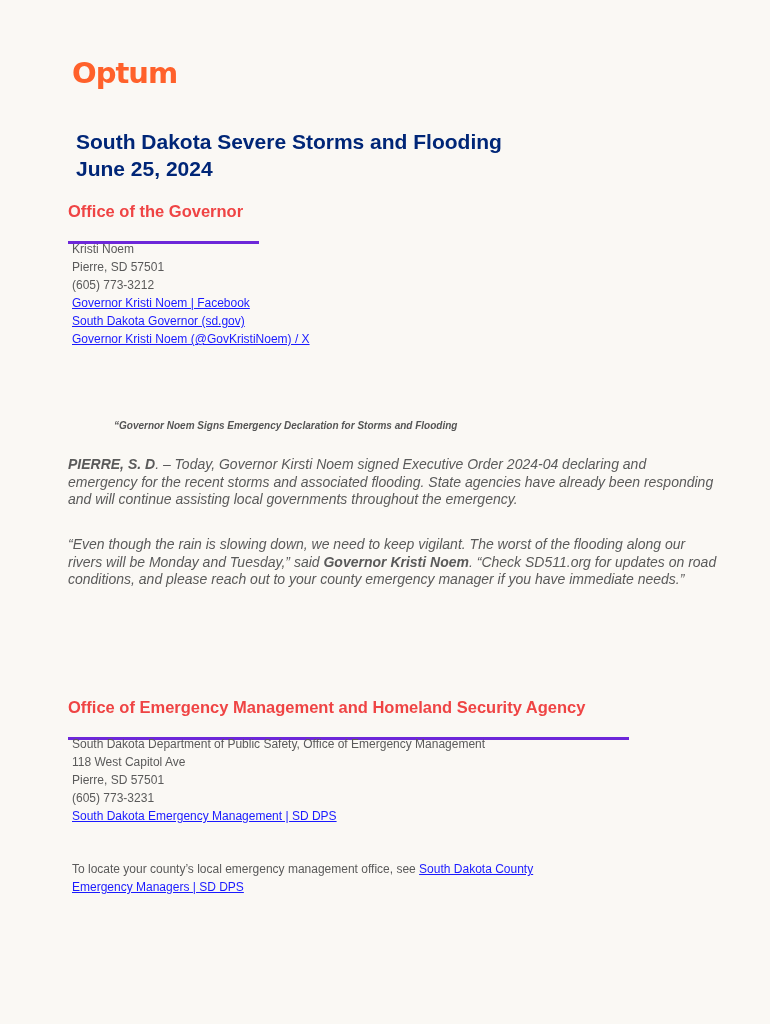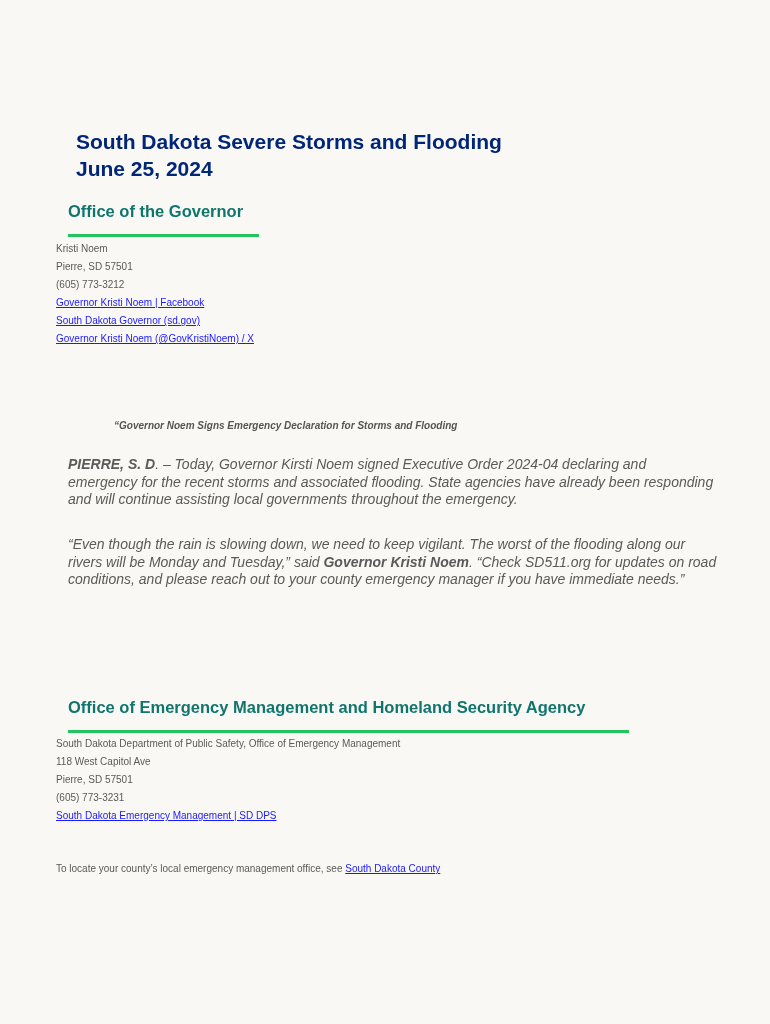--- a/index.html
+++ b/index.html
@@ -16,39 +16,40 @@
     font-weight: bold; font-size: 29px; color: #ff612b;
     letter-spacing: -1px;
   }
   .title {
     position: absolute; left: 68px; top: 120px;
     color: #002677; font-weight: bold; font-size: 21px; line-height: 27px;
     margin: 8px;
   }
   .section-head {
     position: absolute; left: 68px;
-    color: #0f766e; font-weight: bold; font-size: 16.5px; line-height: 20px;
-    padding-bottom: 13px;
-    border-bottom: 3px solid #22c55e;
+    color: #ef4444; font-weight: bold; font-size: 16.5px; line-height: 20px;
+    padding-bottom: 20px;
+    border-bottom: 3px solid #6d28d9;
     margin: 0;
   }
-  .block { position: absolute; left: 56px; font-size: 10px; line-height: 18px; color: #5a5a5a; }
+  .block { position: absolute; left: 72px; font-size: 12px; line-height: 18px; color: #5a5a5a; }
   .block div { white-space: nowrap; }
   a.link { color: #1a1aff; text-decoration: underline; }
   .quote-head {
     position: absolute; left: 114px; top: 420px;
     font-style: italic; font-weight: bold; font-size: 10px; color: #555;
   }
   .para { position: absolute; left: 68px; width: 650px; font-size: 14px; line-height: 17.7px; font-style: italic; color: #5a5a5a; }
   .para b { font-weight: bold; }
 </style>
 </head>
 <body>
 
 <div class="page">
+  <div class="logo">Optum</div>
 
   <h1 class="title">
     <span>South Dakota Severe Storms and Flooding</span><br>
     <span>June 25, 2024</span>
   </h1>
 
   <h2 class="section-head" style="top:201px; width:191px;">Office of the Governor</h2>
 
   <div class="block" style="top:240px;">
     <div>Kristi Noem</div>
@@ -76,14 +77,15 @@
   <div class="block" style="top:735px;">
     <div>South Dakota Department of Public Safety, Office of Emergency Management</div>
     <div>118 West Capitol Ave</div>
     <div>Pierre, SD 57501</div>
     <div>(605) 773-3231</div>
     <div><a class="link" href="#">South Dakota Emergency Management | SD DPS</a></div>
   </div>
 
   <div class="block" style="top:860px;">
     <div><span>To locate your county’s local emergency management office, see </span><a class="link" href="#">South Dakota County</a></div>
+    <div><a class="link" href="#">Emergency Managers | SD DPS</a></div>
   </div>
 </div>
 
 </body></html>

